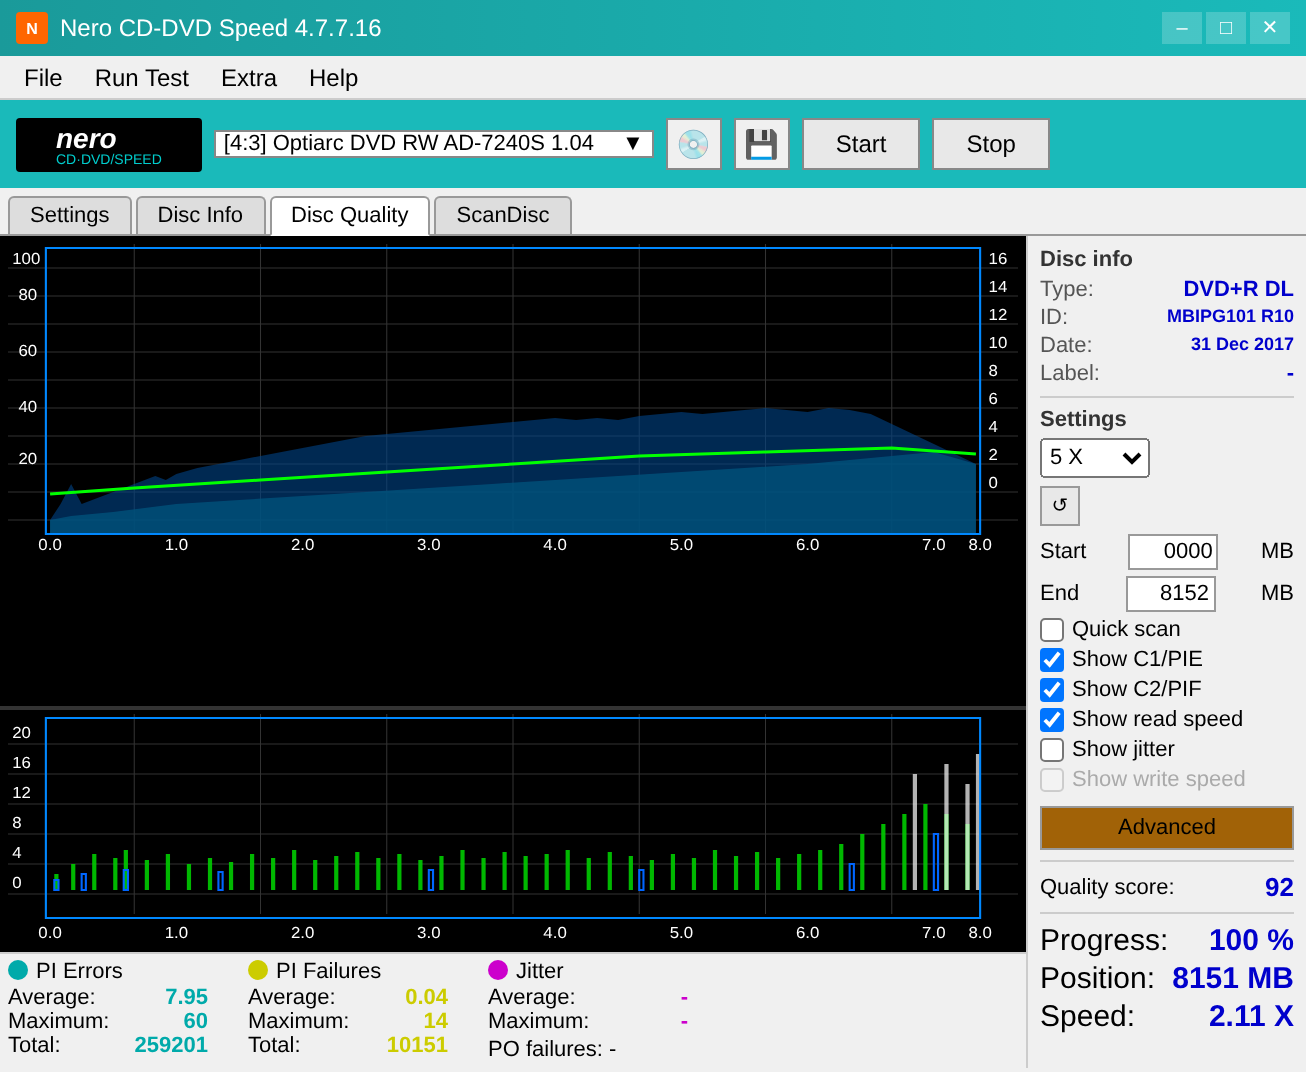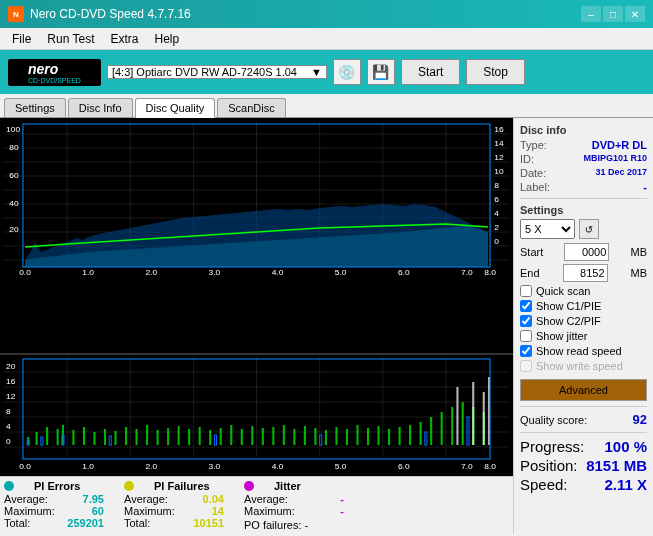--- a/index.html
+++ b/index.html
@@ -37,42 +37,42 @@
     
     .right-panel { width: 140px; background: #f0f0f0; padding: 6px; border-left: 1px solid #ccc; overflow-y: auto; }
     
     .panel-section-title { font-weight: bold; font-size: 11px; margin-bottom: 3px; color: #333; }
     .info-row { display: flex; justify-content: space-between; font-size: 11px; margin-bottom: 2px; }
     .info-label { color: #555; }
     .info-value { color: #0000cc; font-weight: bold; }
     
     .divider { height: 1px; background: #ccc; margin: 5px 0; }
     
-    .settings-row { display: flex; gap: 4px; margin-bottom: 4px; }
+    .settings-row { display: flex; gap: 4px; margin-bottom: 4px; flex-direction: column; }
     .settings-select { width: 55px; height: 20px; font-size: 11px; }
     .refresh-btn { width: 20px; height: 20px; background: #e8e8e8; border: 1px solid #999; cursor: pointer; display: flex; align-items: center; justify-content: center; font-size: 10px; }
     
     .mb-input { width: 45px; height: 18px; border: 1px solid #999; font-size: 11px; padding: 0 2px; text-align: right; }
     .mb-row { display: flex; align-items: center; justify-content: space-between; margin-bottom: 3px; font-size: 11px; }
     
     .checkbox-row { display: flex; align-items: center; gap: 4px; font-size: 11px; margin-bottom: 3px; }
     .checkbox-row input { width: 12px; height: 12px; }
     
     .advanced-btn { width: 100%; height: 22px; background: #a16207; border: 1px solid #999; cursor: pointer; font-size: 11px; margin-top: 4px; }
     
     .quality-row { display: flex; justify-content: space-between; align-items: center; font-size: 11px; margin-top: 4px; }
     .quality-score { color: #0000cc; font-weight: bold; font-size: 13px; }
     
     .progress-row { display: flex; justify-content: space-between; font-size: 15px; margin-bottom: 2px; }
     .progress-val { color: #0000cc; font-weight: bold; }
 
     
     .legend { display: flex; padding: 3px 4px; background: #f0f0f0; gap: 20px; border-top: 1px solid #ccc; }
     .legend-group { display: flex; flex-direction: column; min-width: 100px; }
-    .legend-header { display: flex; align-items: center; gap: 20px; font-size: 11px; font-weight: bold; margin-bottom: 1px; }
+    .legend-header { display: flex; gap: 4px; font-size: 11px; font-weight: normal; margin-bottom: 1px; }
     .legend-dot { width: 10px; height: 10px; border-radius: 50%; }
     .legend-stat { display: flex; justify-content: space-between; font-size: 11px; }
     .legend-stat-value { font-weight: bold; margin-left: 8px; }
     .legend-stat-value.cyan { color: #00aaaa; }
     .legend-stat-value.yellow { color: #cccc00; }
     .legend-stat-value.magenta { color: #cc00cc; }
     
     .po-row { font-size: 11px; margin-top: 2px; }
   </style>
 </head>
@@ -398,26 +398,26 @@
     </div>
     <div class="checkbox-row">
       <input type="checkbox" checked="" style="">
       <span>Show C1/PIE</span>
     </div>
     <div class="checkbox-row">
       <input type="checkbox" checked="" style="">
       <span>Show C2/PIF</span>
     </div>
     <div class="checkbox-row">
+      <input type="checkbox" checked="" style="">
+      <span>Show read speed</span>
+    </div>
+    <div class="checkbox-row">
       <input type="checkbox" style="">
       <span>Show jitter</span>
-    </div>
-    <div class="checkbox-row">
-      <input type="checkbox" checked="" style="">
-      <span>Show read speed</span>
     </div>
     <div class="checkbox-row">
       <input type="checkbox" disabled="" style="">
       <span style="color:#aaa;">Show write speed</span>
     </div>
 
     <button class="advanced-btn">Advanced</button>
 
     <div class="divider"></div>
 

